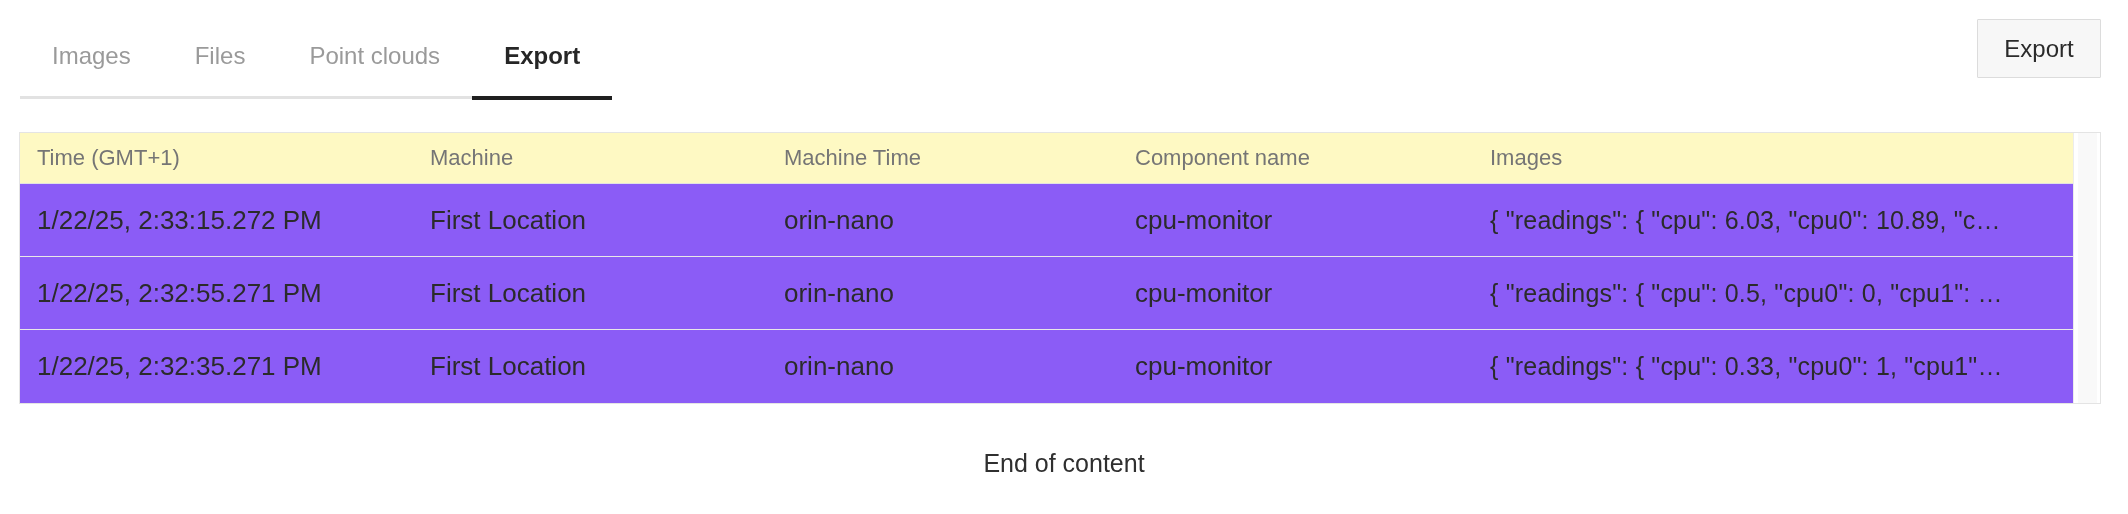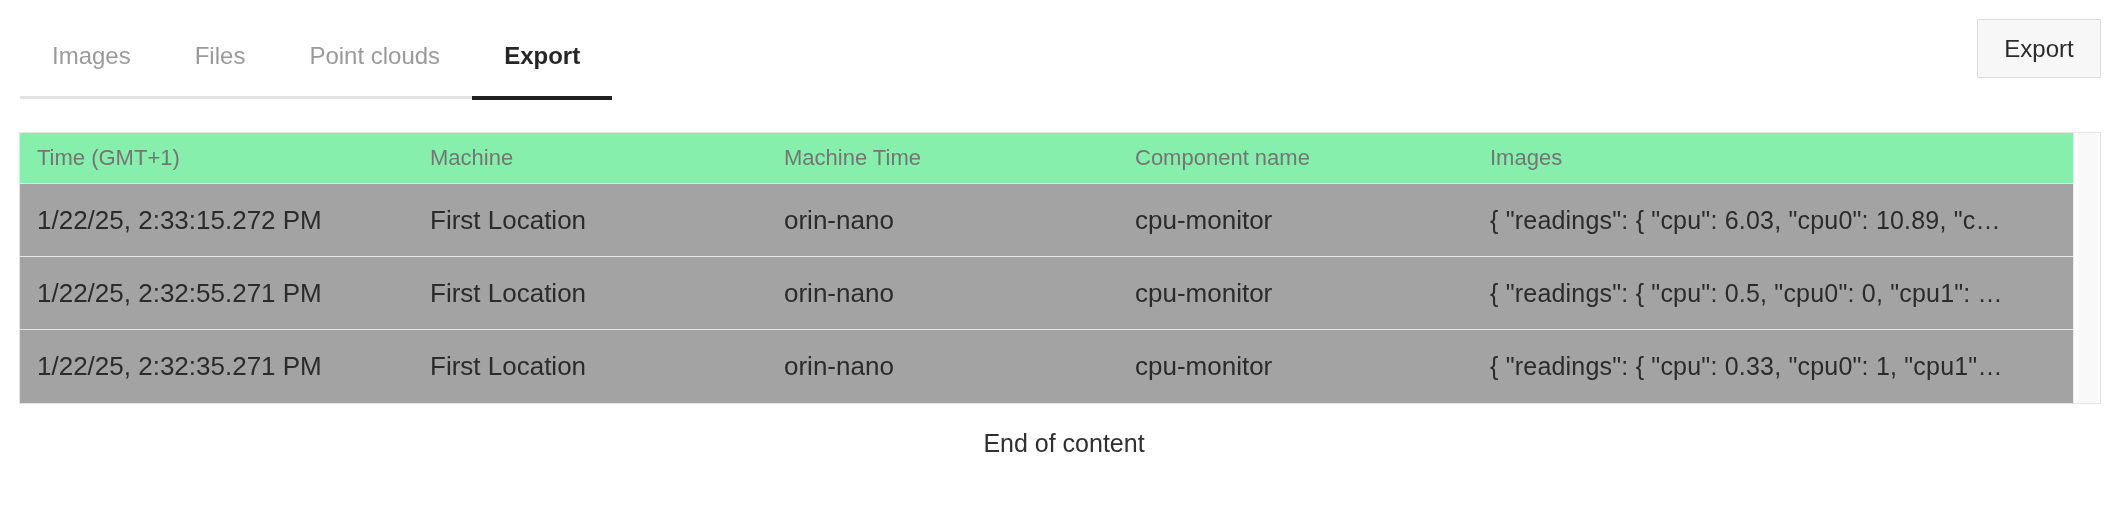--- a/index.html
+++ b/index.html
@@ -28,41 +28,41 @@
     margin: 33px 27px 0 19px;
     border: 1px solid #e4e4e4;
     display: flex; align-items: stretch;
   }
   .grid-content { flex: 1 1 auto; min-width: 0; border-right: 1px solid #ececec; }
   .grid-row, .grid-header {
     display: grid;
     grid-template-columns: 393px 354px 351px 355px minmax(0, 1fr);
   }
   .grid-header {
-    height: 51px; background: #86efac; border-bottom: 1px solid #e2e2e2;
+    height: 51px; background: #fef9c3; border-bottom: 1px solid #e2e2e2;
   }
   .grid-header .cell { color: #757575; font-size: 22px; }
-  .grid-row { height: 73px; background: #a3a3a3; border-bottom: 1px solid #e8e8e8; }
+  .grid-row { height: 73px; background: #8b5cf6; border-bottom: 1px solid #e8e8e8; }
   .grid-row:last-child { border-bottom: none; }
   .cell {
     display: flex; align-items: center;
     padding: 0 6px 0 17px;
     font-size: 26px; color: #2b2b2b;
     white-space: nowrap; overflow: hidden;
   }
   .cell.reading { font-size: 25px; letter-spacing: 0.2px; }
 
   .scroll-gutter {
     flex: 0 0 26px; background: #f9f9f9;
     border-left: 4px solid #ffffff; border-right: 3px solid #ffffff;
   }
 
   
   .end-of-content {
-    margin-top: 25px; text-align: center;
+    margin-top: 45px; text-align: center;
     font-size: 25px; color: #2f2f2f;
   }
 </style>
 </head>
 <body>
 
 <div class="topbar">
   <div class="tabs">
     <button class="tab">Images</button>
     <button class="tab">Files</button>

